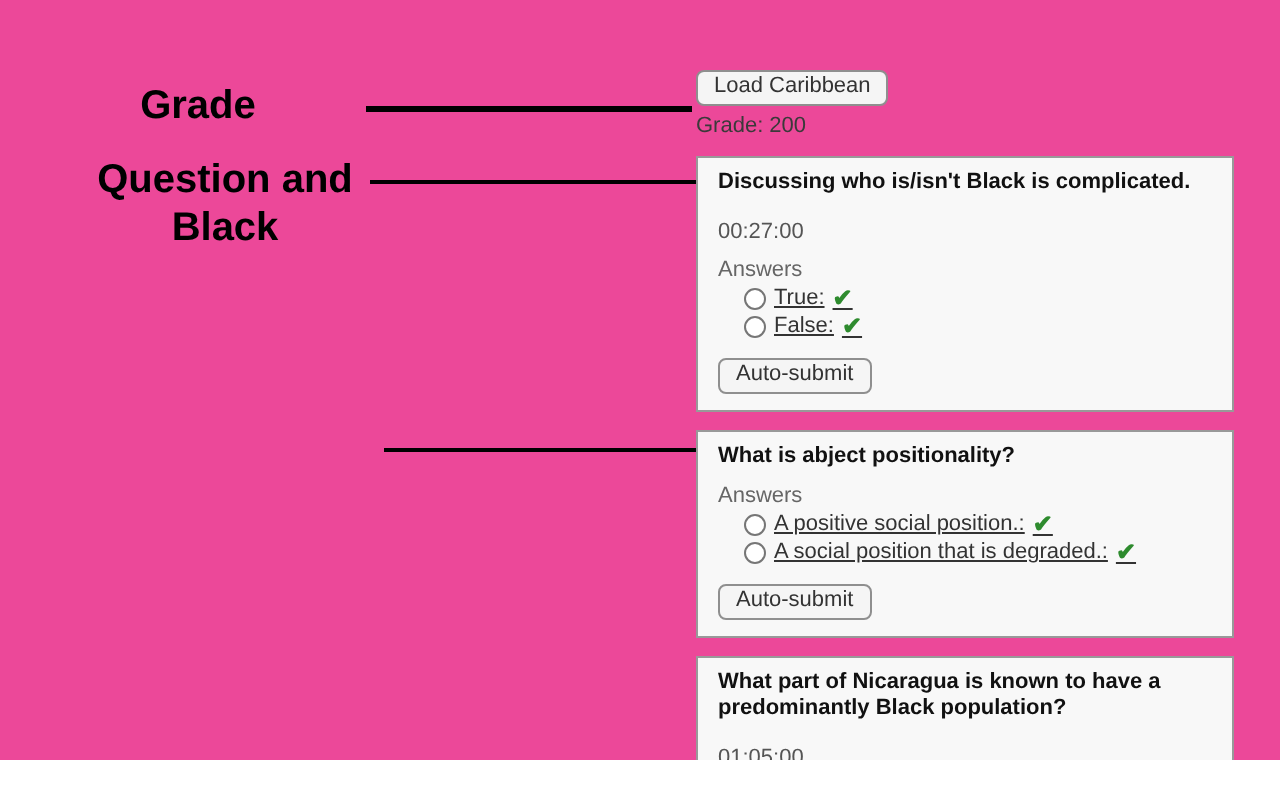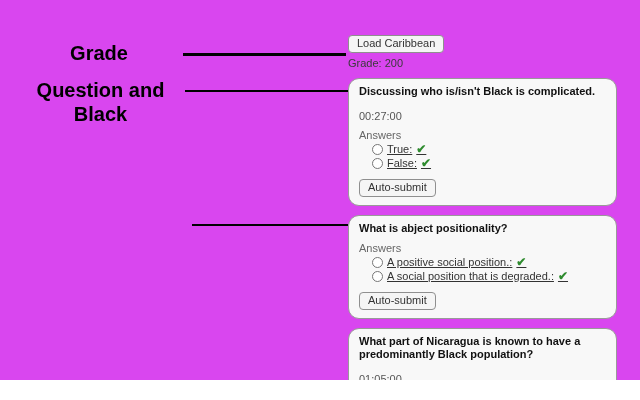--- a/index.html
+++ b/index.html
@@ -1,35 +1,35 @@
 <!DOCTYPE html>
 <html><head>
 <meta charset="utf-8">
 <style>
   html, body { margin: 0; padding: 0; background: #ffffff; }
   .stage {
     position: relative;
     width: 640px;
     height: 380px;
-    background: #d946ef;
+    background: #ec4899;
     font-family: "Liberation Sans", sans-serif;
     overflow: hidden;
   }
 
   
   .anno {
     position: absolute;
     font-weight: bold;
     font-size: 20px;
     color: #000000;
     text-align: center;
     line-height: 24px;
   }
   .anno-grade { left: 39px; top: 41px; width: 120px; }
-  .anno-qa    { left: 8px;  top: 78px; width: 185px; }
+  .anno-qa    { left: 20px;  top: 78px; width: 185px; }
   .anno-corr  { left: 8px;  top: 190px; width: 185px; line-height: 23px; }
 
   
   .connector { position: absolute; background: #000000; }
   .line-grade { left: 183px; top: 53px;  width: 163px; height: 3px; }
   .line-qa    { left: 185px; top: 90px;  width: 163px; height: 2px; }
   .line-corr  { left: 192px; top: 224px; width: 156px; height: 2px; }
 
   
   .panel { position: absolute; left: 348px; top: 33px; width: 269px; }
@@ -50,21 +50,21 @@
     font-size: 11px;
     color: #3a3a3a;
     margin-top: 4px;
     line-height: 12px;
   }
 
   .card-list { margin-top: 5px; }
   .card {
     background: #f8f8f8;
     border: 1px solid #999999;
-    border-radius: 11px;
+    border-radius: 0;
     padding: 6px 10px 8px 10px;
     margin-top: 9px;
     box-sizing: border-box;
     width: 269px;
   }
   .q-title {
     font-size: 11px;
     font-weight: bold;
     color: #111111;
     line-height: 13px;

